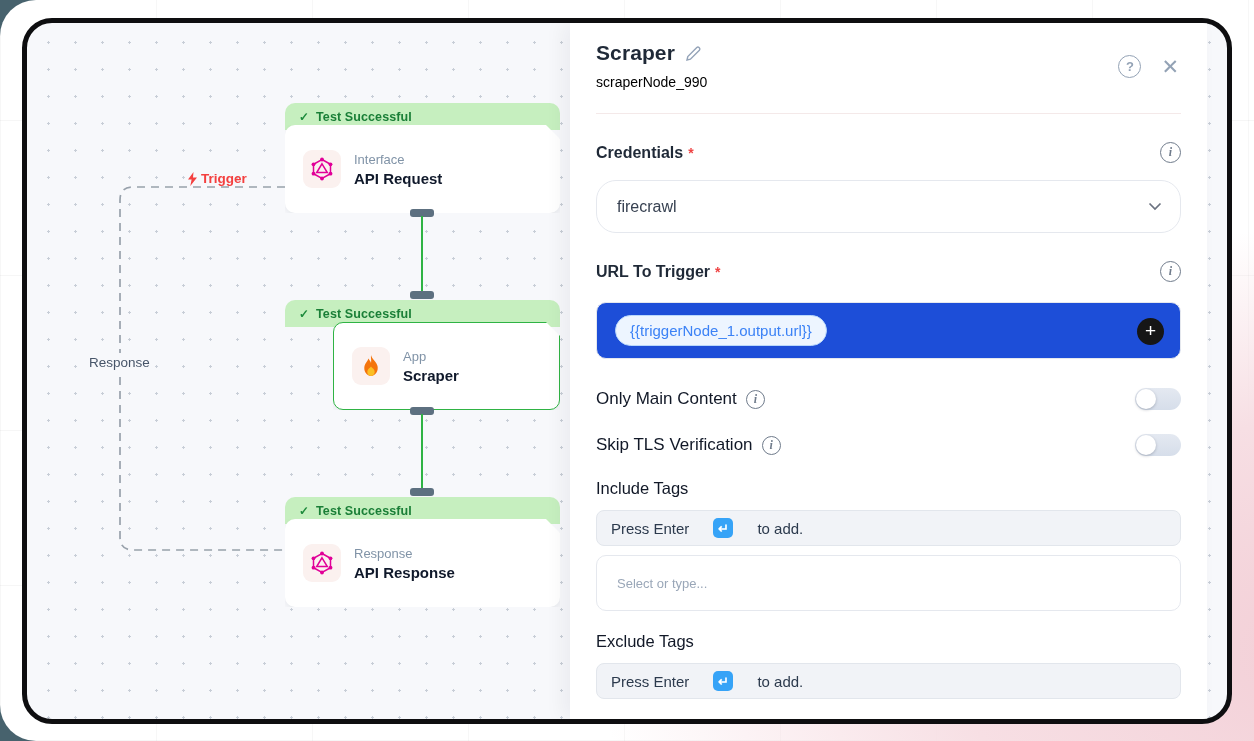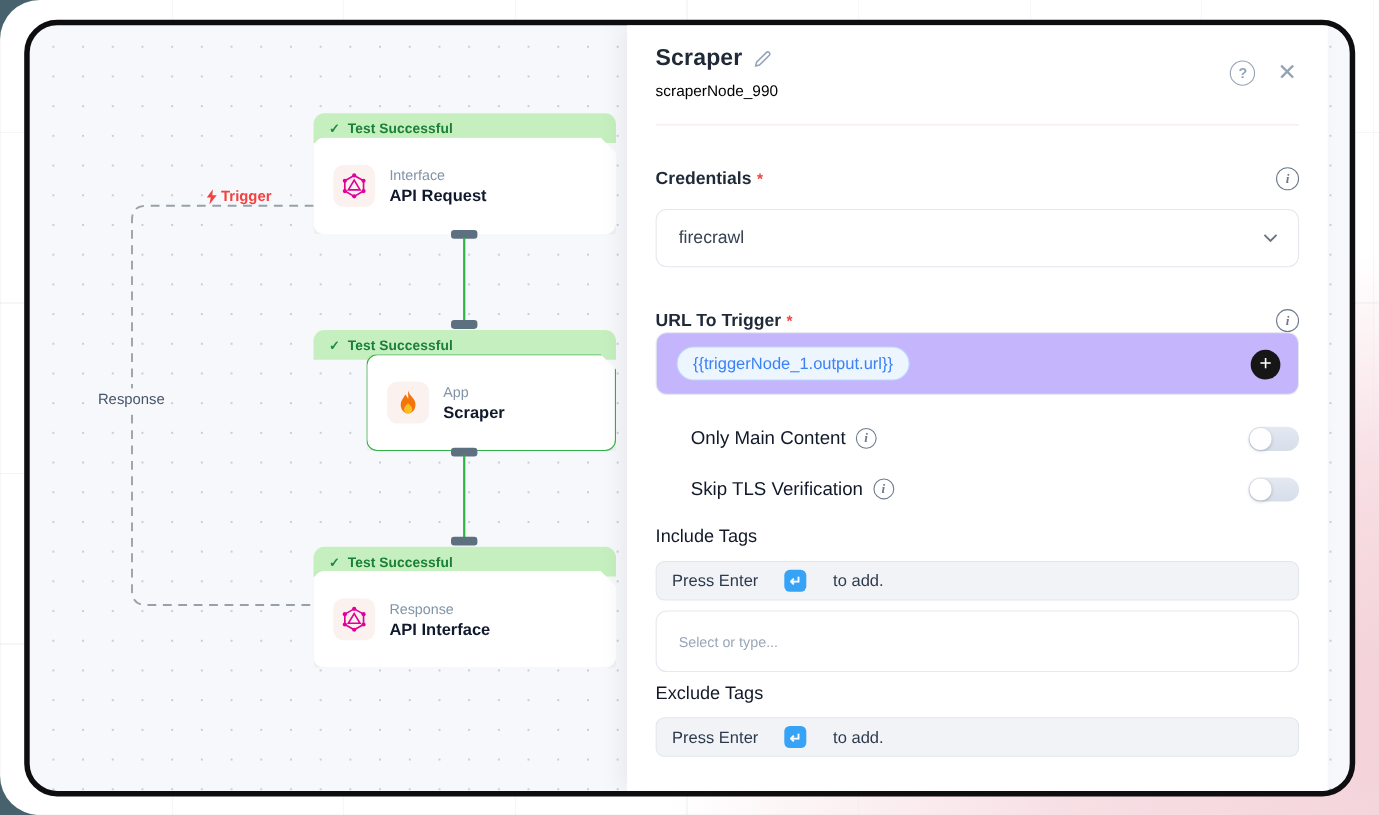--- a/index.html
+++ b/index.html
@@ -64,50 +64,50 @@
   .panel-divider { height:1px; background:#f4e9e9; margin-top:23px; }
 
   .field-row { display:flex; align-items:center; justify-content:space-between; }
   .field-label { font-size:16px; font-weight:700; color:#1f2937; }
   .req { color:#ef4444; margin-left:5px; font-size:14px; font-weight:700; }
   .info-circle { width:21px; height:21px; border:1.6px solid #6f7b8b; border-radius:50%;
     color:#6f7b8b; font-size:12px; font-style:italic; font-family:"Liberation Serif", serif; font-weight:700;
     display:flex; align-items:center; justify-content:center; }
   .info-inline { width:19px; height:19px; border-width:1.5px; margin-left:9px; }
 
-  .select-box { margin-top:17px; height:53px; border:1px solid #e5e8ee; border-radius:10px; background:#fff;
+  .select-box { margin-top:17px; height:53px; border:1px solid #e5e8ee; border-radius:20px; background:#fff;
     display:flex; align-items:center; justify-content:space-between; padding:0 18px 0 20px; cursor:pointer; }
   .select-value { font-size:16px; color:#374151; }
 
-  .value-box { position:relative; height:57px; border:1px solid #e5e8ee; border-radius:10px;
-    background:#c4b5fd; display:flex; align-items:center; padding:0 18px; }
+  .value-box { position:relative; margin-top:20px; height:57px; border:1px solid #e5e8ee; border-radius:10px;
+    background:#1d4ed8; display:flex; align-items:center; padding:0 18px; }
   .expr-pill { border:1px solid #b9d8fb; background:#edf5ff; color:#3b82f6; font-size:15px;
     padding:6px 14px; border-radius:16px; white-space:nowrap; }
   .plus-btn { position:absolute; right:16px; top:15px; width:27px; height:27px; border-radius:50%;
     background:#161616; color:#ffffff; font-size:19px; line-height:1; display:flex; align-items:center;
     justify-content:center; cursor:pointer; padding-bottom:2px; }
 
   .toggle-row { display:flex; align-items:center; justify-content:space-between; }
-  .toggle-row .t-label { display:flex; align-items:flex-start; font-size:17px; color:#111827;margin-left:32px; }
+  .toggle-row .t-label { display:flex; align-items:center; font-size:17px; color:#111827; }
   .toggle { width:46px; height:22px; border-radius:12px;
     background:linear-gradient(180deg,#e4e9f1,#d6deea); position:relative; cursor:pointer; }
   .toggle .knob { position:absolute; left:1px; top:1px; width:20px; height:20px; border-radius:50%;
     background:#ffffff; box-shadow:0 1px 3px rgba(15,23,42,.25); }
 
   .sec-label { font-size:16.5px; font-weight:500; color:#111827; }
   .hint-box { margin-top:12px; height:36px; background:#f1f3f7; border:1px solid #e2e6ec; border-radius:8px;
     display:flex; align-items:center; gap:24px; padding:0 14px; font-size:15px; color:#2c3a4d; }
   .enter-key { width:20px; height:20px; border-radius:5px; background:#36a3f7; color:#ffffff;
     font-size:13px; font-weight:700; display:flex; align-items:center; justify-content:center; }
   .tag-input { margin-top:9px; width:100%; height:56px; border:1px solid #e5e8ee; border-radius:10px;
     padding:0 20px; font-size:13px; color:#334155; font-family:"Liberation Sans", sans-serif; outline:none; }
   .tag-input::placeholder { color:#9aa7b8; }
 
   .mt29 { margin-top:29px; } .mt24 { margin-top:24px; } .mt23 { margin-top:23px; }
-  .mt28 { margin-top:38px; } .mt21 { margin-top:10px; }
+  .mt28 { margin-top:28px; } .mt21 { margin-top:21px; }
 
   svg { display:block; }
 </style>
 </head>
 <body>
 
 <div class="page"></div>
 
 <div class="frame">
   <div class="canvas">
@@ -190,21 +190,21 @@
             <circle cx="12" cy="2.5" r="1.9" fill="#e10098"></circle>
               <circle cx="20.5" cy="7.3" r="1.9" fill="#e10098"></circle>
             <circle cx="20.5" cy="16.7" r="1.9" fill="#e10098"></circle>
               <circle cx="12" cy="21.5" r="1.9" fill="#e10098"></circle>
             <circle cx="3.5" cy="16.7" r="1.9" fill="#e10098"></circle>
               <circle cx="3.5" cy="7.3" r="1.9" fill="#e10098"></circle>
           </svg>
         </div>
         <div class="node-texts">
           <span class="node-category">Response</span>
-          <span class="node-title">API Interface</span>
+          <span class="node-title">API Response</span>
         </div>
       </div>
     </div>
   </div>
 
   <div class="panel">
 
     <div class="panel-title-row">
       <span class="panel-title">Scraper</span>
       <svg width="17" height="17" viewBox="0 0 17 17">

